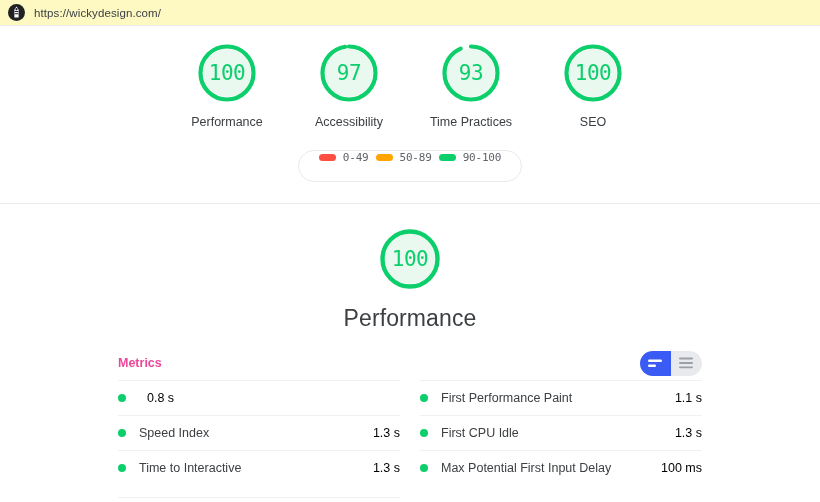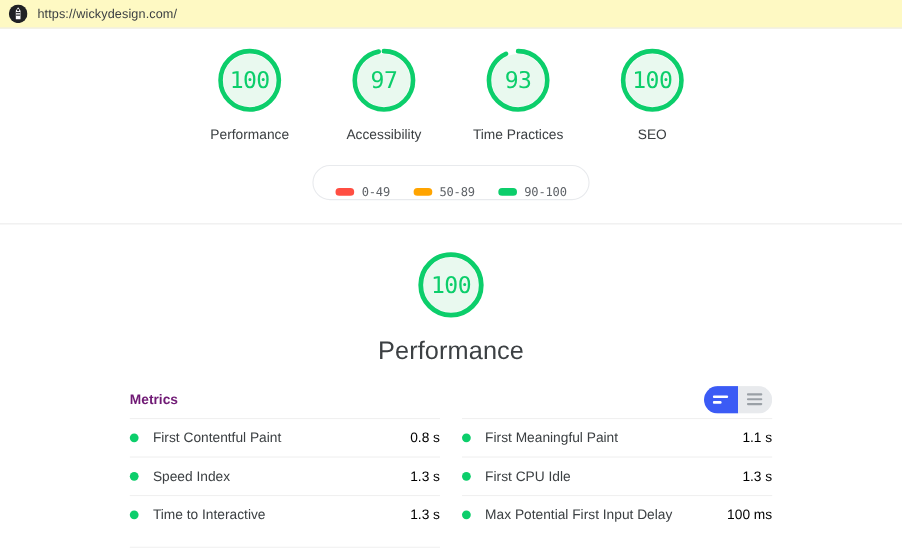--- a/index.html
+++ b/index.html
@@ -90,22 +90,22 @@
   .legend-row {
     display: flex;
     justify-content: center;
     margin-top: 20px;
   }
   .legend {
     border: 1px solid #e8eaed;
     border-radius: 18px;
     height: 30px;
     display: flex;
-    align-items: flex-end;
-    gap: 21px;
+    align-items: flex-start;
+    gap: 7px;
     padding: 0 20px;
     background: #fff;
   }
   .legend-item {
     display: flex;
     align-items: center;
     gap: 7px;
   }
   .legend-swatch {
     width: 17px;
@@ -163,21 +163,21 @@
   }
   .metrics-header {
     display: flex;
     align-items: center;
     justify-content: space-between;
     height: 26px;
   }
   .metrics-title {
     font-size: 12.5px;
     font-weight: bold;
-    color: #701a75;
+    color: #ec4899;
   }
   .toggle {
     display: flex;
     border-radius: 14px;
     overflow: hidden;
     height: 25px;
     width: 62px;
   }
   .toggle-seg {
     flex: 1;
@@ -351,21 +351,20 @@
           </svg>
         </div>
       </div>
     </div>
 
     <div class="metrics-grid">
 
       <div class="metrics-col">
         <div class="metric-row">
           <span class="metric-dot"></span>
-          <span class="metric-name">First Contentful Paint</span>
           <span class="metric-value">0.8 s</span>
         </div>
         <div class="metric-row">
           <span class="metric-dot"></span>
           <span class="metric-name">Speed Index</span>
           <span class="metric-value">1.3 s</span>
         </div>
         <div class="metric-row">
           <span class="metric-dot"></span>
           <span class="metric-name">Time to Interactive</span>
@@ -373,21 +372,21 @@
         </div>
 
         <div class="trace-row">
           
         </div>
       </div>
 
       <div class="metrics-col">
         <div class="metric-row">
           <span class="metric-dot"></span>
-          <span class="metric-name">First Meaningful Paint</span>
+          <span class="metric-name">First Performance Paint</span>
           <span class="metric-value">1.1 s</span>
         </div>
         <div class="metric-row">
           <span class="metric-dot"></span>
           <span class="metric-name">First CPU Idle</span>
           <span class="metric-value">1.3 s</span>
         </div>
         <div class="metric-row">
           <span class="metric-dot"></span>
           <span class="metric-name">Max Potential First Input Delay</span>

